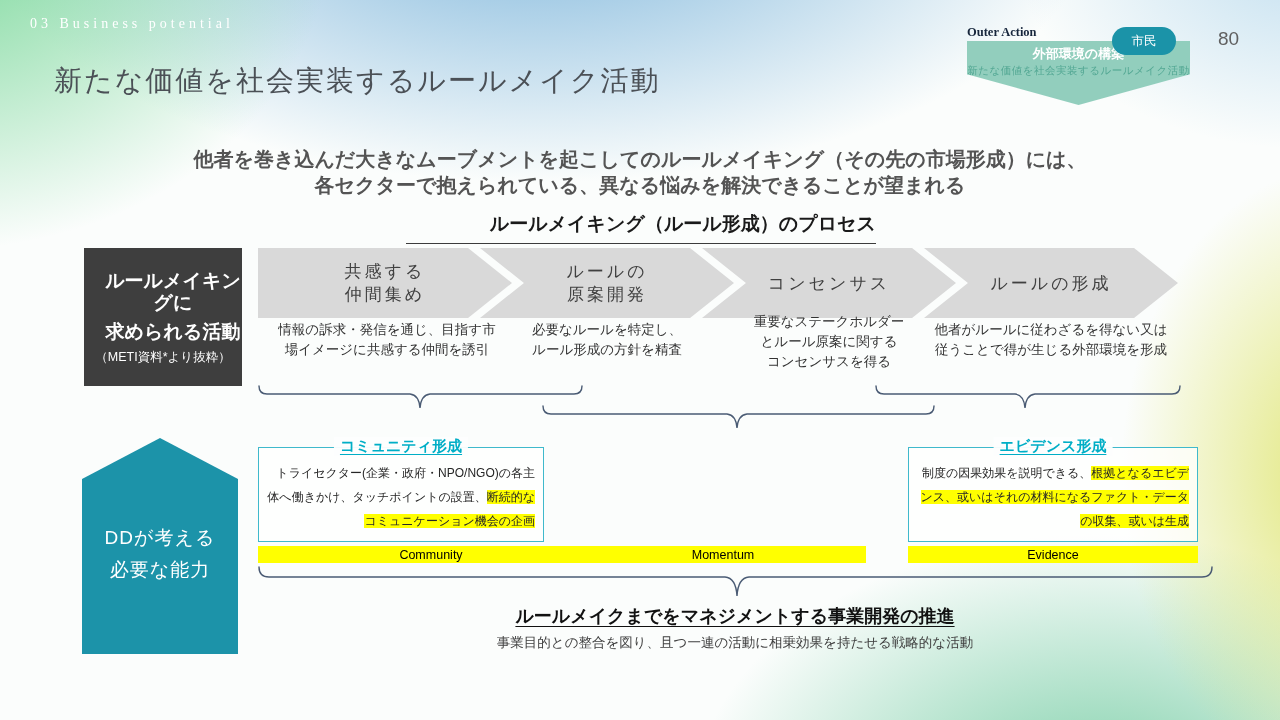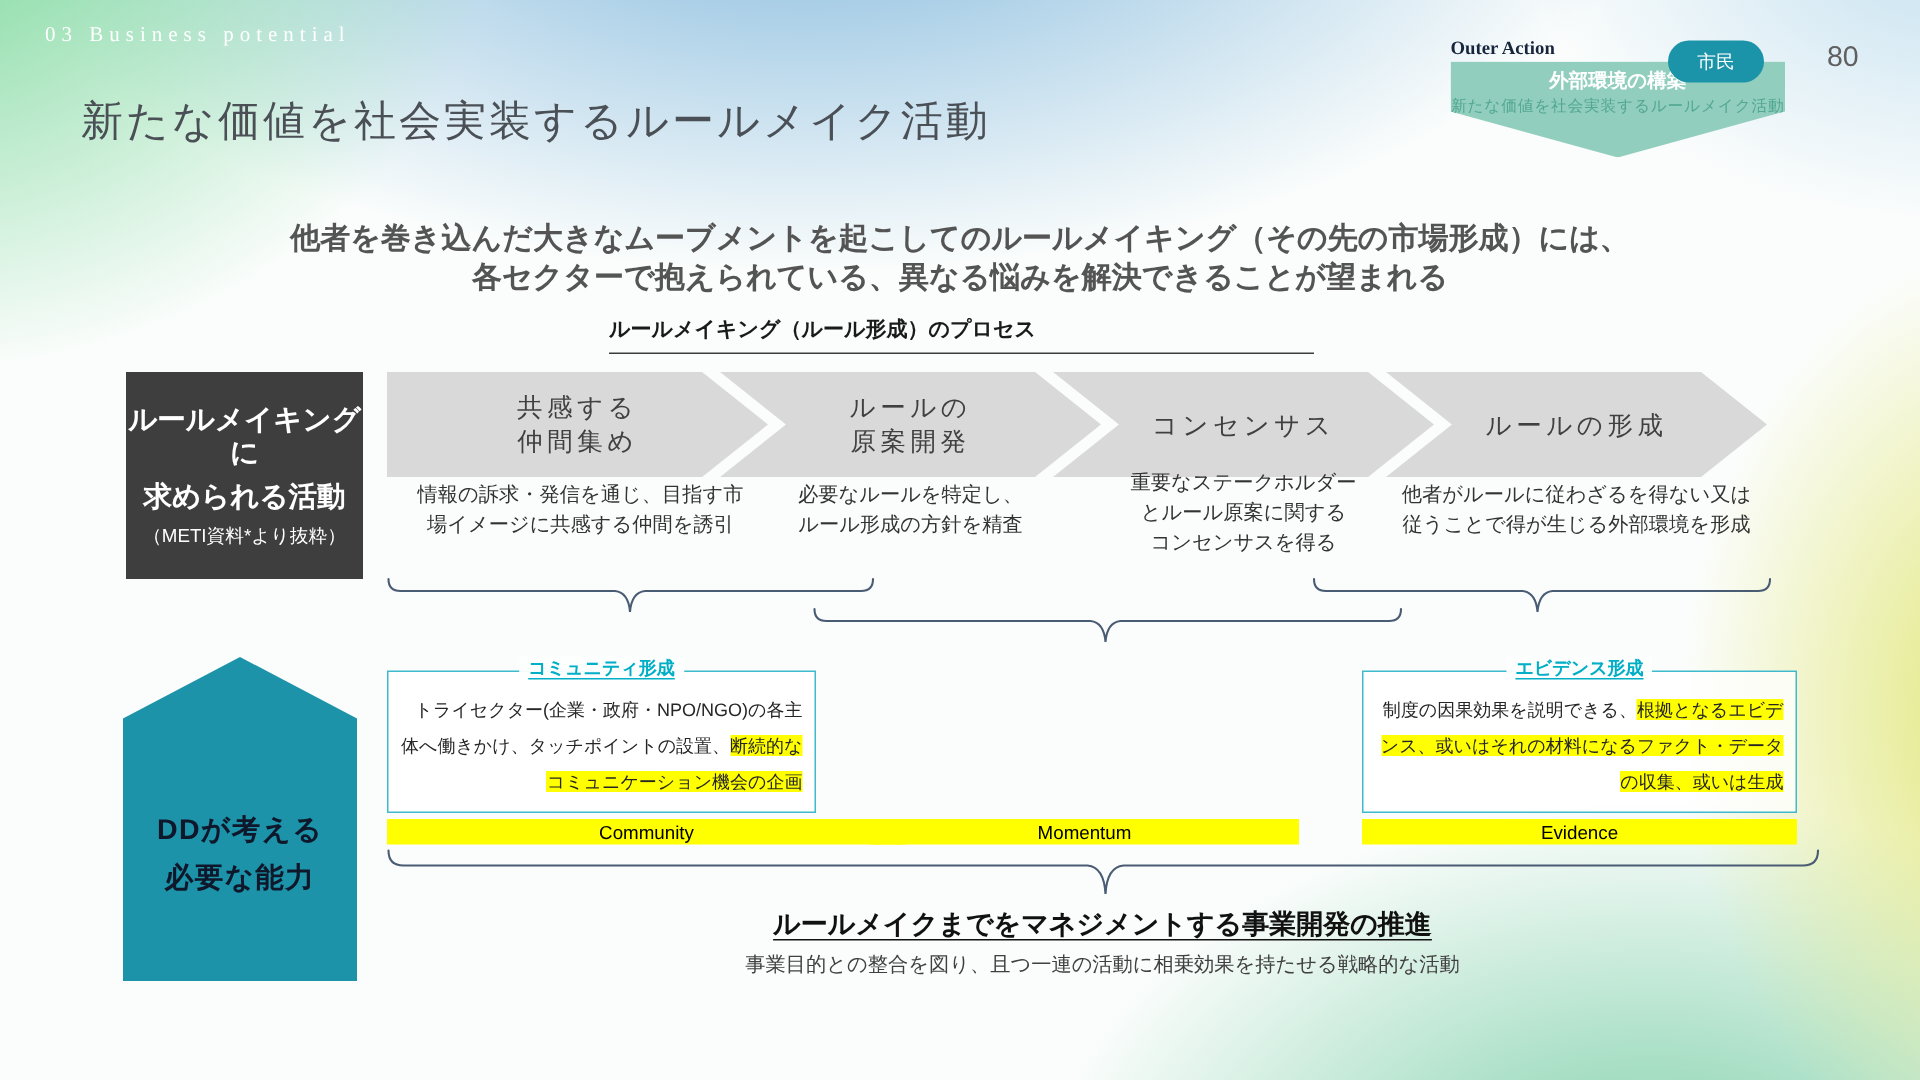--- a/index.html
+++ b/index.html
@@ -48,31 +48,31 @@
     background: #1b93a8; color: #ffffff; font-size: 12.5px;
     display: flex; align-items: center; justify-content: center;
   }
 
   .slide-subtitle {
     left: 0; top: 146px; width: 1280px; text-align: center;
     color: #545454; font-size: 20px; font-weight: bold; line-height: 26px;
   }
 
   .process-heading {
-    left: 406px; top: 211px; width: 470px; text-align: left;
-    color: #1a1a1a; font-size: 14px; font-weight: bold;
+    left: 406px; top: 211px; width: 470px; text-align: right;
+    color: #1a1a1a; font-size: 19px; font-weight: bold;
     padding-bottom: 6px; border-bottom: 1.5px solid #3c3c3c;
   }
 
   .activity-box {
     left: 84px; top: 248px; width: 158px; height: 138px; background: #3e3e3e;
     display: flex; flex-direction: column; align-items: center; justify-content: center;
     gap: 7px; color: #ffffff; text-align: center;
   }
-  .activity-line { font-size: 19px; font-weight: bold; line-height: 22px; }
+  .activity-line { font-size: 19px; font-weight: bold; line-height: 22px; padding-left: 20px; }
   .activity-note { font-size: 12.5px; line-height: 14px; }
 
   .chevron {
     top: 248px; width: 254px; height: 70px; background: #d9d9d9;
     display: flex; align-items: center; justify-content: center;
     color: #404040; font-size: 17px; letter-spacing: 3px;
     text-align: center; line-height: 23px; white-space: pre-line;
   }
   .chev-first { clip-path: polygon(0 0, 82.7% 0, 100% 50%, 82.7% 100%, 0 100%); }
   .chev-mid   { clip-path: polygon(0 0, 82.7% 0, 100% 50%, 82.7% 100%, 0 100%, 17.3% 50%); }
@@ -84,40 +84,40 @@
 
   .braces-svg { left: 0; top: 0; pointer-events: none; }
 
   .cap-box {
     top: 447px; height: 95px; border: 1.4px solid #3fb9cc;
     background: rgba(255,255,255,0.75);
   }
   .cap-title {
     position: absolute; top: -11px; left: 50%; transform: translateX(-50%);
     background: rgba(253,254,254,0.95); padding: 0 6px; white-space: nowrap;
-    color: #00aec6; font-size: 12px; font-weight: bold;
+    color: #00aec6; font-size: 15px; font-weight: bold;
     text-decoration: underline; text-underline-offset: 3px;
   }
   .cap-body {
     margin-top: 13px; padding: 0 8px; text-align: right;
     color: #262626; font-size: 12px; line-height: 24px;
   }
   .cap-body mark { background: #ffff00; color: #262626; }
   .cap-tag {
     top: 546px; height: 17px; background: #ffff00; color: #000000;
     font-size: 12.5px; display: flex; align-items: center; justify-content: center;
   }
 
   .pentagon {
     left: 82px; top: 438px; width: 156px; height: 216px; background: #1c93a9;
     clip-path: polygon(50% 0%, 100% 19%, 100% 100%, 0% 100%, 0% 19%);
   }
   .pentagon-label {
-    position: absolute; top: 100px; width: 100%; text-align: center;
-    color: #0f172a; font-size: 19px; font-weight: bold; line-height: 32px;
+    position: absolute; top: 84px; width: 100%; text-align: center;
+    color: #ffffff; font-size: 19px; font-weight: normal; line-height: 32px;
     white-space: pre-line; letter-spacing: 1px;
   }
 
   .footer-heading {
     left: 240px; top: 604px; width: 990px; text-align: center;
     color: #111111; font-size: 18px; font-weight: bold;
     text-decoration: underline; text-underline-offset: 4px;
   }
   .footer-note {
     left: 240px; top: 634px; width: 990px; text-align: center;

